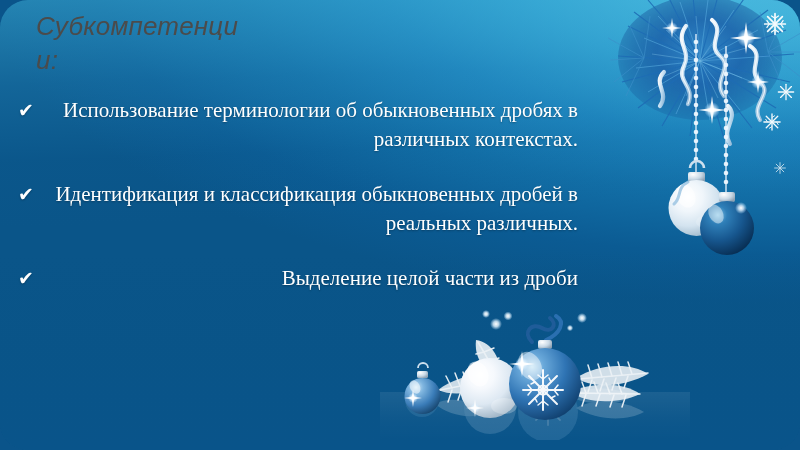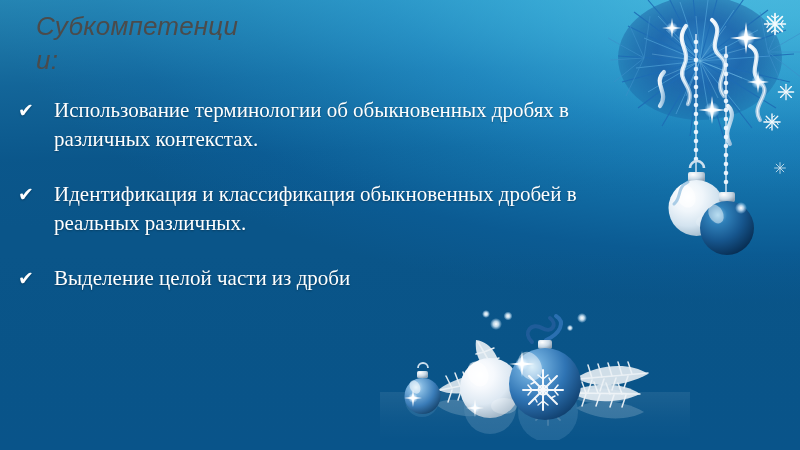--- a/index.html
+++ b/index.html
@@ -8,20 +8,21 @@
     background: #0a548a;
   }
   #slide {
     position: relative;
     width: 800px;
     height: 450px;
     overflow: hidden;
     font-family: "Liberation Sans", sans-serif;
     
     background: #0a5589;
+    border-radius: 28px;
   }
 
   
   .bg-base {
     position: absolute; inset: 0;
     background: #0a5589;
   }
   .bg-glow {
     position: absolute; inset: 0;
     background:
@@ -85,20 +86,21 @@
     font-family: "DejaVu Sans", sans-serif;
     text-shadow: 0 1px 2px rgba(0,0,0,0.28);
   }
   .bullet .txt {
     flex: 1 1 auto;
     color: #ffffff;
     font-family: "Liberation Serif", serif;
     font-size: 21px;
     line-height: 28.5px;
     text-shadow: 0 1px 2px rgba(0,0,0,0.30);
+    text-align: right;
   }
 
   
   .deco { position: absolute; pointer-events: none; }
 
   #deco-top-right { left: 600px; top: -14px; width: 210px; height: 300px; }
   #deco-bottom { left: 380px; top: 280px; width: 310px; height: 160px; }
 </style>
 </head>
 <body>

